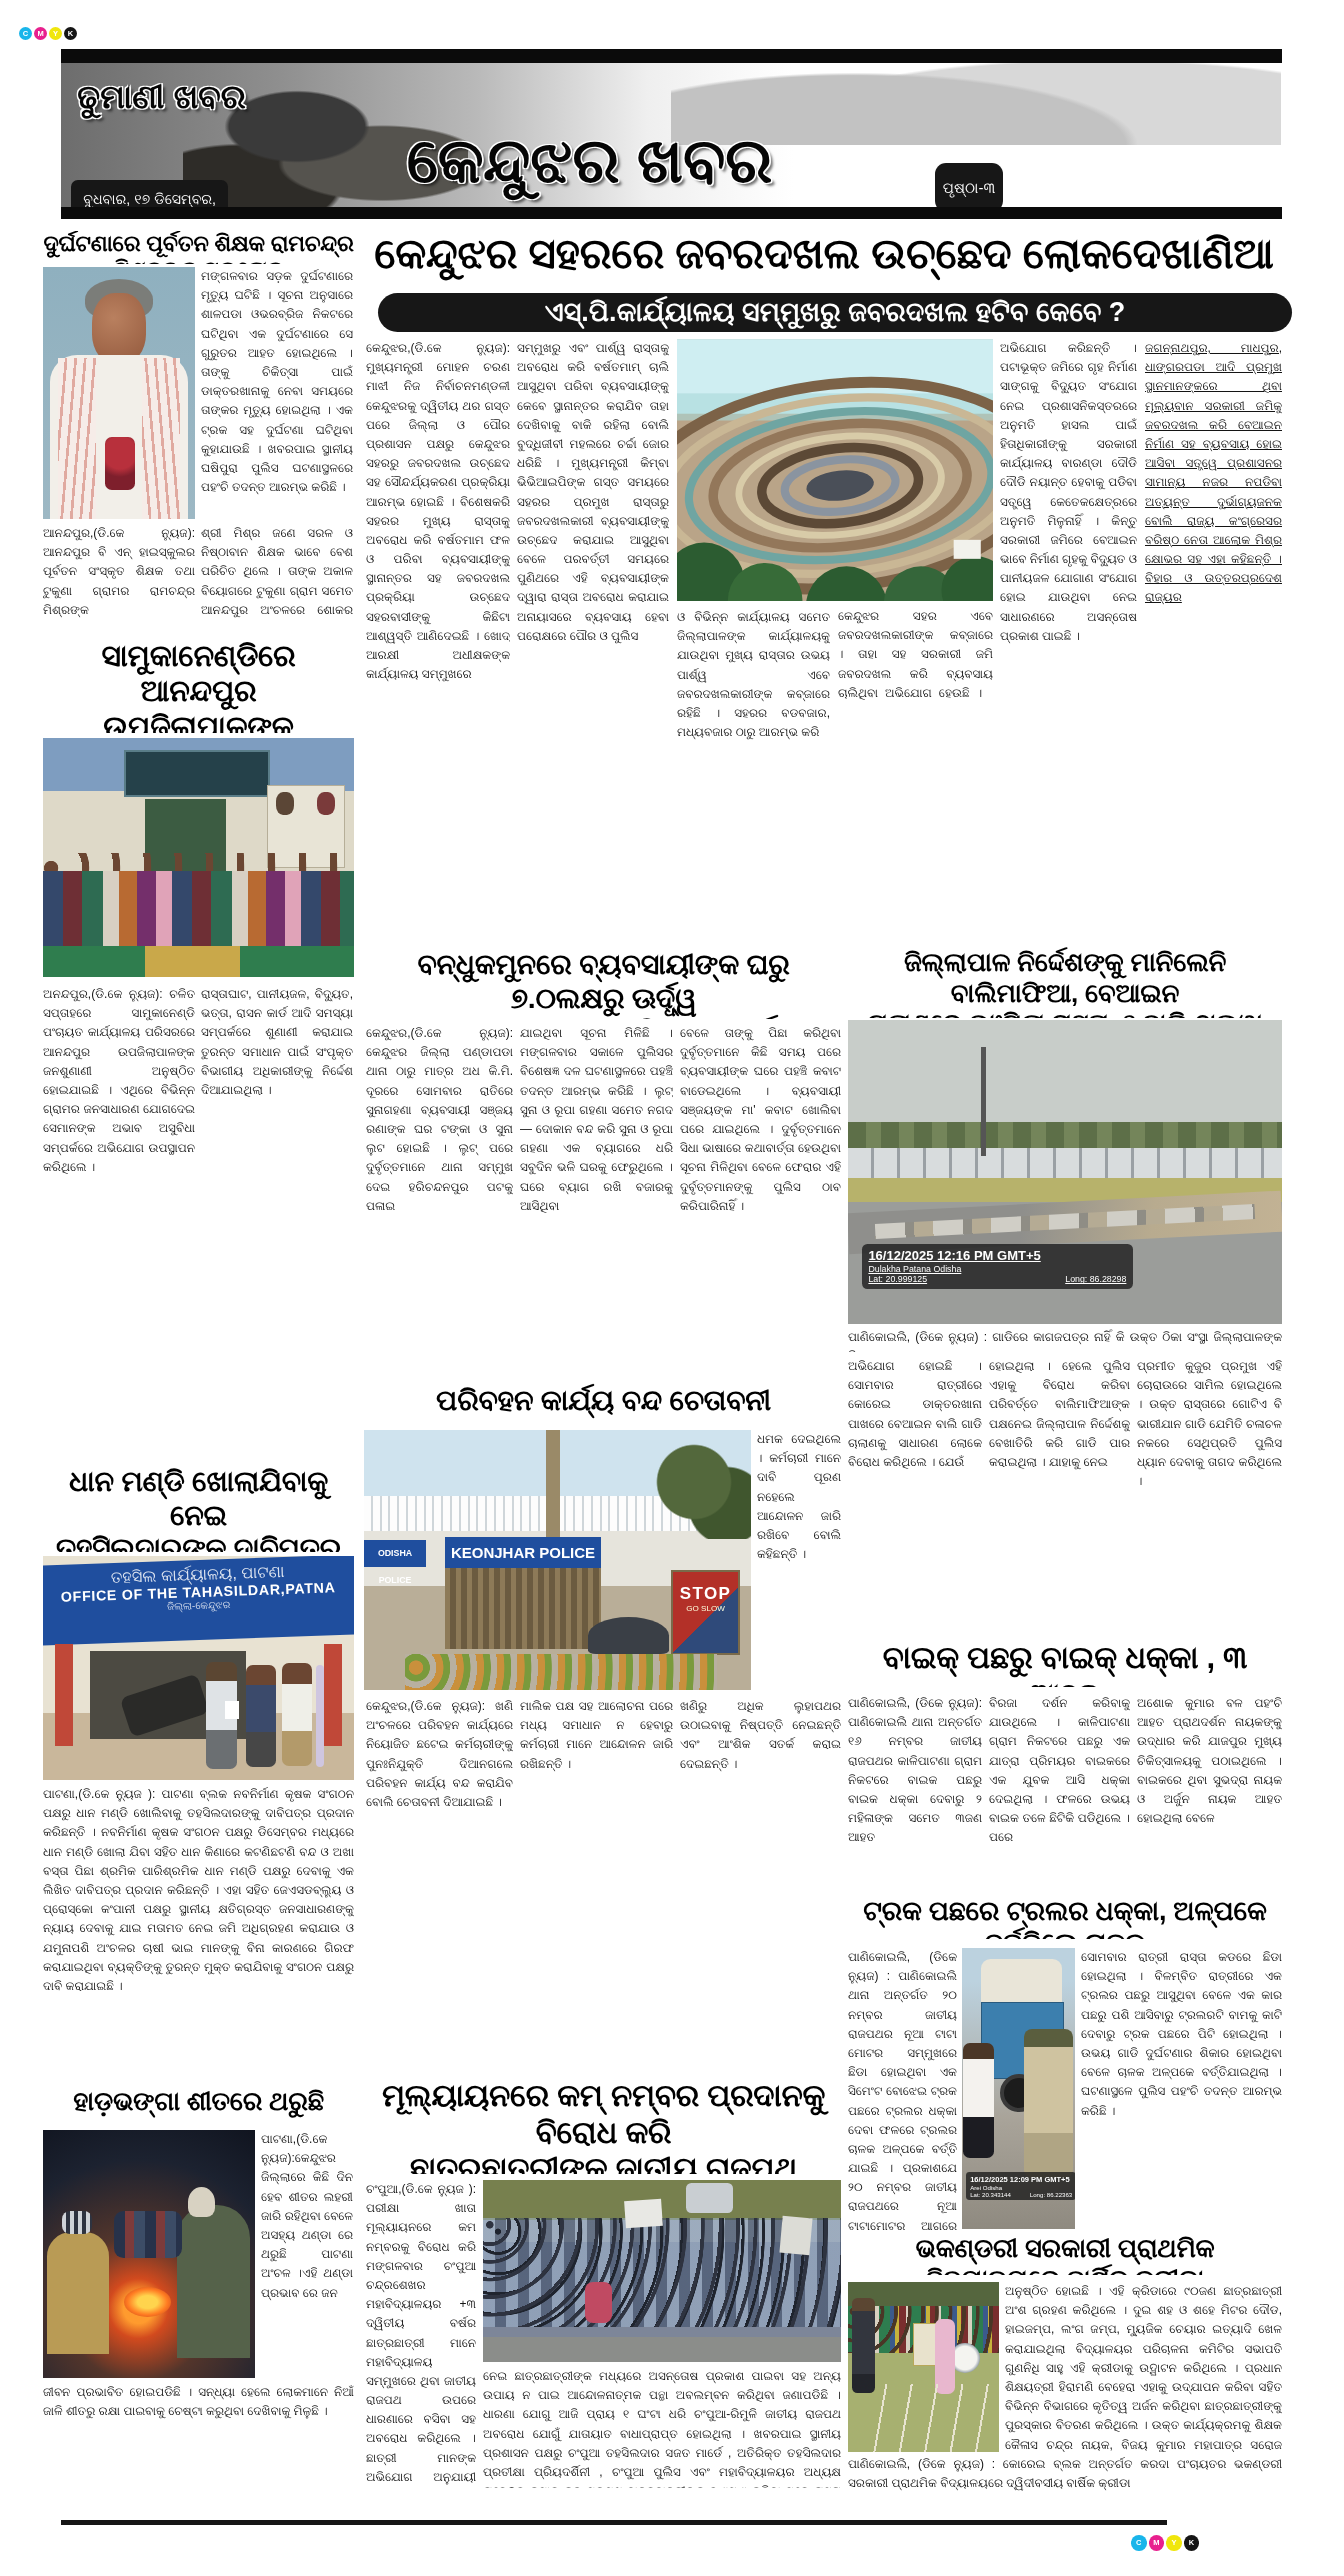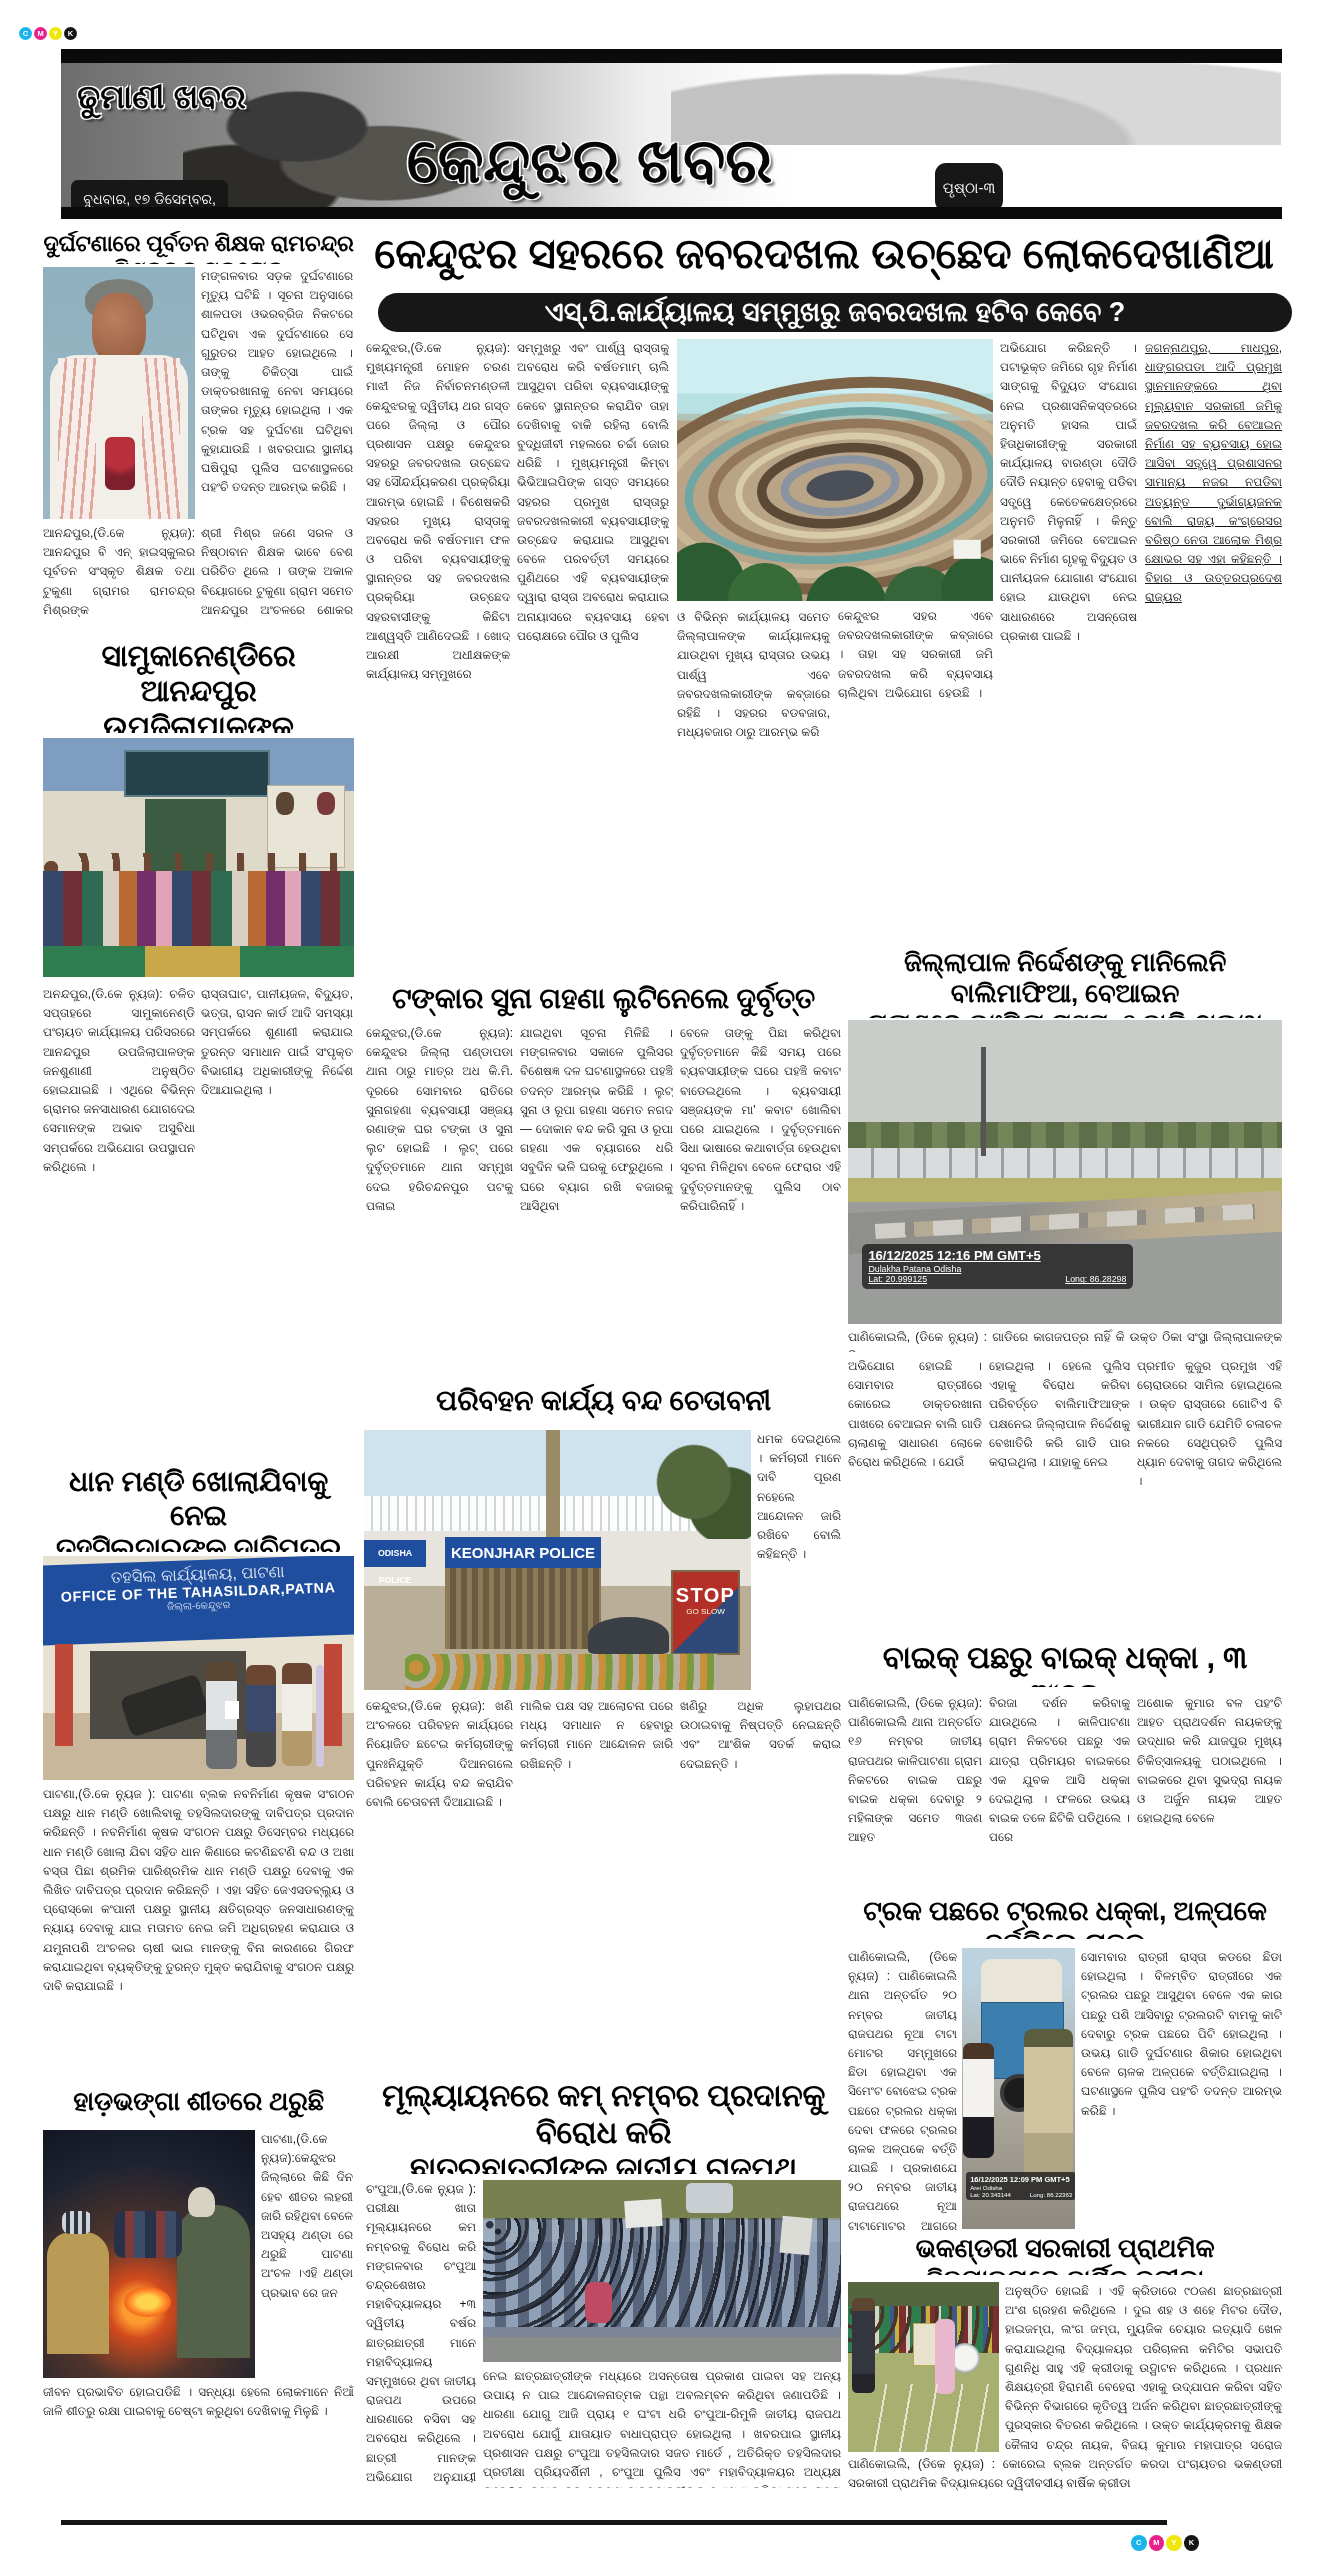--- a/index.html
+++ b/index.html
@@ -147,41 +147,41 @@
     <div class="shape" style="left:19px;top:81px;width:30px;height:23px;background:repeating-linear-gradient(90deg,#cfd3d8 0 4.1px,#2e3340 4.1px 8.1px);border-radius:8.1px;"></div>
     <div class="shape" style="left:134px;top:75px;width:73px;height:153px;background:#55624a;border-radius:33px 33px 0 0;"></div>
     <div class="shape" style="left:145px;top:57px;width:27px;height:30px;background:#d8d2c2;border-radius:50% 50% 30% 30%;"></div>
     <div class="shape" style="left:71px;top:81px;width:68px;height:47px;background:repeating-linear-gradient(90deg,#27324a 0 11px,#7d3b3b 11px 20.3px,#3c4c66 20.3px 31px);border-radius:9.5px;"></div>
     <div class="shape" style="left:81px;top:157px;width:47px;height:30px;background:radial-gradient(#ffd44d 0 30%,#ff7b22 60%,#b3341a);border-radius:50%;"></div>
   </div>
   <div class="abs btext" style="left:261px;top:2130px;width:92px;height:248px;">ପାଟଣା,(ଡି.କେ ନ୍ୟୁଜ):କେନ୍ଦୁଝର ଜିଲ୍ଲାରେ କିଛି ଦିନ ହେବ ଶୀତର ଲହରୀ ଜାରି ରହିଥିବା ବେଳେ ଅସହ୍ୟ ଥଣ୍ଡା ରେ ଥରୁଛି ପାଟଣା ଅଂଚଳ ।ଏହି ଥଣ୍ଡା ପ୍ରଭାବ ରେ ଜନ</div>
   <div class="abs btext" style="left:43px;top:2383px;width:311px;height:123px;">ଜୀବନ ପ୍ରଭାବିତ ହୋଇପଡିଛି । ସନ୍ଧ୍ୟା ହେଲେ ଲୋକମାନେ ନିଆଁ ଜାଳି ଶୀତରୁ ରକ୍ଷା ପାଇବାକୁ ଚେଷ୍ଟା କରୁଥିବା ଦେଖିବାକୁ ମିଳୁଛି ।</div>
 
   <div class="abs hl" style="left:366px;top:948px;width:475px;height:71px;font-size:28.5px;">
-    <br>
+    <span>ବନ୍ଧୁକମୁନରେ ବ୍ୟବସାୟୀଙ୍କ ଘରୁ ୭.୦ଲକ୍ଷରୁ ଊର୍ଦ୍ଧ୍ୱ</span><br>
     <span>ଟଙ୍କାର ସୁନା ଗହଣା ଲୁଟିନେଲେ ଦୁର୍ବୃତ୍ତ</span>
   </div>
   <div class="abs btext" style="left:366px;top:1024px;width:147px;height:320px;">କେନ୍ଦୁଝର,(ଡି.କେ ନ୍ୟୁଜ): କେନ୍ଦୁଝର ଜିଲ୍ଲା ପଣ୍ଡାପଡା ଥାନା ଠାରୁ ମାତ୍ର ଅଧ କି.ମି. ଦୂରରେ ସୋମବାର ରାତିରେ ସୁନାଗହଣା ବ୍ୟବସାୟୀ ସଞ୍ଜୟ ରଣାଙ୍କ ଘର ଟଙ୍କା ଓ ସୁନା ଲୁଟ ହୋଇଛି । ଲୁଟ୍ ପରେ ଦୁର୍ବୃତ୍ତମାନେ ଥାନା ସମ୍ମୁଖ ଦେଇ ହରିଚନ୍ଦନପୁର ପଟକୁ ପଳାଇ</div>
   <div class="abs btext" style="left:520px;top:1024px;width:153px;height:320px;">ଯାଇଥିବା ସୂଚନା ମିଳିଛି । ମଙ୍ଗଳବାର ସକାଳେ ପୁଲିସର ବିଶେଷଜ୍ଞ ଦଳ ଘଟଣାସ୍ଥଳରେ ପହଞ୍ଚି ତଦନ୍ତ ଆରମ୍ଭ କରିଛି । ଲୁଟ୍ ସୁନା ଓ ରୂପା ଗହଣା ସମେତ ନଗଦ — ଦୋକାନ ବନ୍ଦ କରି ସୁନା ଓ ରୂପା ଗହଣା ଏକ ବ୍ୟାଗରେ ଧରି ସବୁଦିନ ଭଳି ଘରକୁ ଫେରୁଥିଲେ । ଘରେ ବ୍ୟାଗ ରଖି ବଜାରକୁ ଆସିଥିବା</div>
   <div class="abs btext" style="left:680px;top:1024px;width:161px;height:320px;">ବେଳେ ତାଙ୍କୁ ପିଛା କରିଥିବା ଦୁର୍ବୃତ୍ତମାନେ କିଛି ସମୟ ପରେ ବ୍ୟବସାୟୀଙ୍କ ଘରେ ପହଞ୍ଚି କବାଟ ବାଡେଇଥିଲେ । ବ୍ୟବସାୟୀ ସଞ୍ଜୟଙ୍କ ମା' କବାଟ ଖୋଲିବା ପରେ ଯାଇଥିଲେ । ଦୁର୍ବୃତ୍ତମାନେ ସିଧା ଭାଷାରେ କଥାବାର୍ତ୍ତା ହେଉଥିବା ସୂଚନା ମିଳିଥିବା ବେଳେ ଫେରାର ଏହି ଦୁର୍ବୃତ୍ତମାନଙ୍କୁ ପୁଲିସ ଠାବ କରିପାରିନାହିଁ ।</div>
 
   <div class="abs hl" style="left:366px;top:1350px;width:475px;height:75px;font-size:28.5px;">
     <br>
     <span>ପରିବହନ କାର୍ଯ୍ୟ ବନ୍ଦ ଚେତାବନୀ</span>
   </div>
 
   <div class="photo" style="left:364px;top:1430px;width:387px;height:260px;background:linear-gradient(#cfe3ee 0 26%,#f2f1ec 26% 38%,#e6e4dc 38% 60%,#b9ae98 60%);">
     <div class="shape" style="left:0;top:66px;width:387px;height:35px;background:repeating-linear-gradient(90deg,#fdfdfd 0 6.8px,#cfd6da 6.8px 8.8px);"></div>
     <div class="shape" style="left:292px;top:13.6px;width:95px;height:95px;background:radial-gradient(circle at 40% 40%,#53683c 0 45%,transparent 47%),radial-gradient(circle at 75% 65%,#40562e 0 40%,transparent 42%);"></div>
     <div class="shape" style="left:182px;top:0;width:13.6px;height:163px;background:#9a8a68;"></div>
     <div class="shape" style="left:81px;top:107px;width:156px;height:31px;background:#1f4e9e;color:#fff;text-align:center;font-size:15px;font-weight:bold;line-height:31px;">KEONJHAR POLICE</div>
     <div class="shape" style="left:0px;top:110px;width:62px;height:27px;background:#1f4e9e;color:#fff;text-align:center;font-size:8.8px;font-weight:bold;line-height:27px;">ODISHA POLICE</div>
     <div class="shape" style="left:81px;top:138px;width:156px;height:81px;background:repeating-linear-gradient(90deg,#8d7a58 0 5.4px,#6b5b40 5.4px 11px);"></div>
     <div class="shape" style="left:307px;top:140px;width:65px;height:81px;background:linear-gradient(135deg,#b33028 0 55%,#2f4a7a 55%);border:2px solid #7a6a4a;">
-      <div style="color:#fff;font-weight:bold;font-size:20px;text-align:center;margin-top:12.2px;letter-spacing:1.4px;">STOP</div>
+      <div style="color:#fff;font-weight:bold;font-size:17px;text-align:center;margin-top:12.2px;letter-spacing:1.4px;">STOP</div>
       <div style="color:#ffd;font-size:8.1px;text-align:center;">GO SLOW</div>
     </div>
     <div class="shape" style="left:224px;top:187px;width:81px;height:37px;border-radius:50% 50% 10% 10%;background:#3a3f46;"></div>
     <div class="shape" style="left:41px;top:224px;width:312px;height:37px;background:repeating-radial-gradient(circle at 11px 13.6px,#c9903c 0 6.8px,#7a9a3c 7.5px 13.6px,#b8b0a0 14.2px 20.3px);"></div>
   </div>
   <div class="abs btext" style="left:757px;top:1430px;width:84px;height:260px;">ଧମକ ଦେଇଥିଲେ । କର୍ମଚାରୀ ମାନେ ଦାବି ପୂରଣ ନହେଲେ ଆନ୍ଦୋଳନ ଜାରି ରଖିବେ ବୋଲି କହିଛନ୍ତି ।</div>
   <div class="abs btext" style="left:366px;top:1697px;width:147px;height:377px;">କେନ୍ଦୁଝର,(ଡି.କେ ନ୍ୟୁଜ): ଖଣି ଅଂଚଳରେ ପରିବହନ କାର୍ଯ୍ୟରେ ନିୟୋଜିତ ଛଟେଇ କର୍ମଚାରୀଙ୍କୁ ପୁନଃନିଯୁକ୍ତି ଦିଆନଗଲେ ପରିବହନ କାର୍ଯ୍ୟ ବନ୍ଦ କରାଯିବ ବୋଲି ଚେତାବନୀ ଦିଆଯାଇଛି ।</div>
   <div class="abs btext" style="left:520px;top:1697px;width:153px;height:377px;">ମାଲିକ ପକ୍ଷ ସହ ଆଲୋଚନା ପରେ ମଧ୍ୟ ସମାଧାନ ନ ହେବାରୁ କର୍ମଚାରୀ ମାନେ ଆନ୍ଦୋଳନ ଜାରି ରଖିଛନ୍ତି ।</div>
   <div class="abs btext" style="left:680px;top:1697px;width:161px;height:377px;">ଖଣିରୁ ଅଧିକ ଲୁହାପଥର ଉଠାଇବାକୁ ନିଷ୍ପତ୍ତି ନେଇଛନ୍ତି ଏବଂ ଆଂଶିକ ସତର୍କ କରାଇ ଦେଇଛନ୍ତି ।</div>
 

